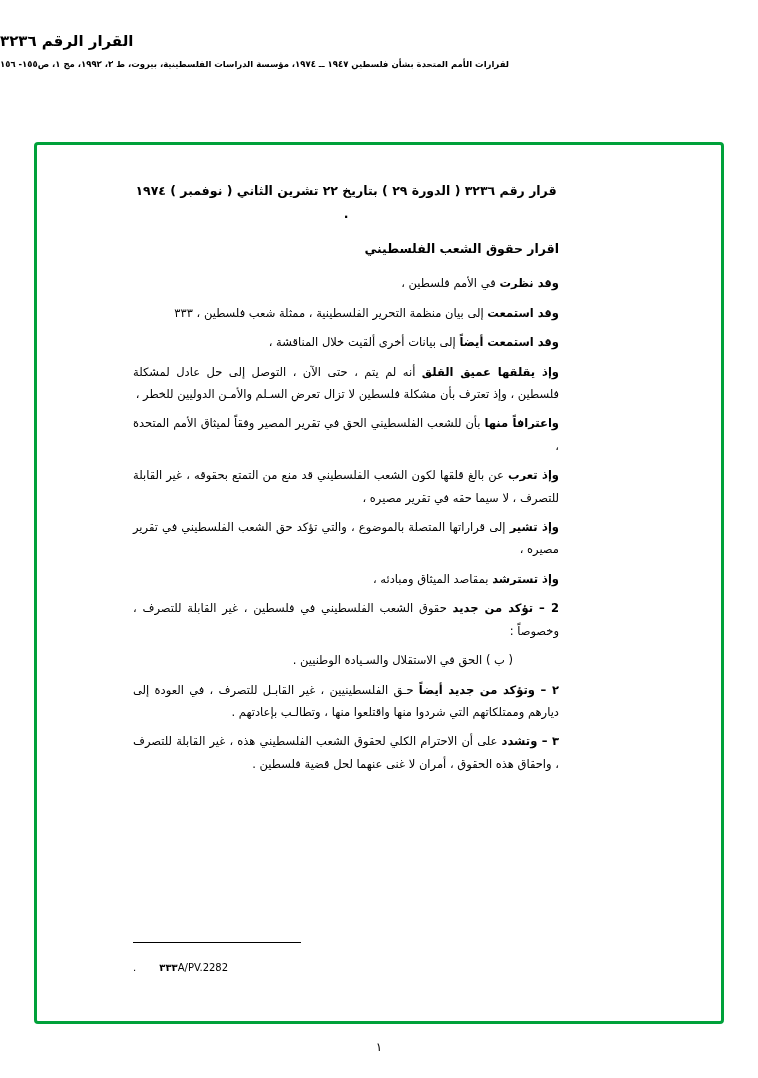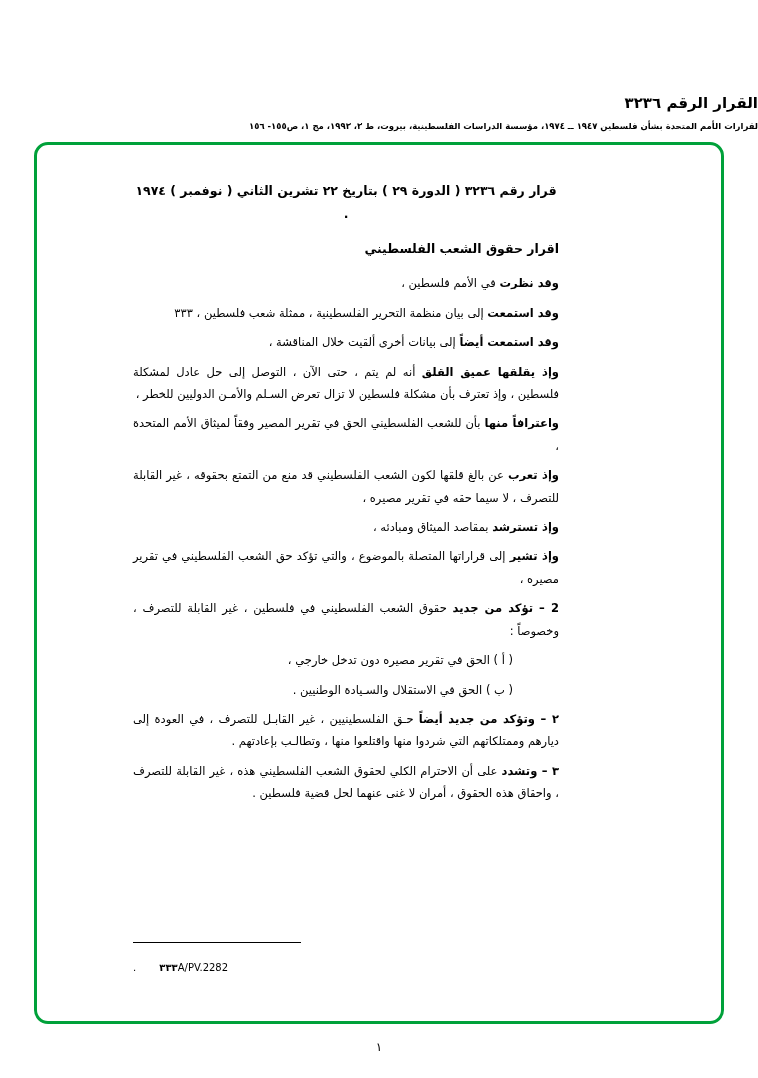--- a/index.html
+++ b/index.html
@@ -15,22 +15,22 @@
     position: relative;
     overflow: hidden;
   }
   .page {
     width: 758px;
     height: 1078px;
     position: relative;
     box-sizing: border-box;
   }
   .doc-header {
-    text-align: right;
-    padding-top: 94px;
+    text-align: left;
+    padding-top: 32px;
   }
   .doc-title {
     font-family: "DejaVu Sans", sans-serif;
     font-size: 15px;
     font-weight: bold;
     letter-spacing: 0.5px;
     margin: 0 0 9px 0;
     direction: rtl;
   }
   .doc-source {
@@ -40,21 +40,21 @@
     margin: 0;
     letter-spacing: 0.1px;
   }
   .frame {
     position: absolute;
     top: 142px;
     right: 34px;
     left: 34px;
     height: 882px;
     border: 3px solid #00a13a;
-    border-radius: 14px;
+    border-radius: 4px;
     box-sizing: border-box;
   }
   .content {
     position: absolute;
     top: 34px;
     right: 162px;
     left: 96px;
     direction: rtl;
     text-align: justify;
   }
@@ -148,34 +148,31 @@
 
       <p class="para">
         <span class="lead">واعترافاً منها</span><span> بأن للشعب الفلسطيني الحق في تقرير المصير وفقاً لميثاق الأمم المتحدة ،</span>
       </p>
 
       <p class="para">
         <span class="lead">وإذ تعرب</span><span> عن بالغ قلقها لكون الشعب الفلسطيني قد منع من التمتع بحقوقه ، غير القابلة للتصرف ، لا سيما حقه في تقرير مصيره ،</span>
       </p>
 
       <p class="para">
-        <span class="lead">وإذ تسترشد</span><span> بمقاصد الميثاق ومبادئه ،</span>
+        <span class="lead">وإذ تشير</span><span> إلى قراراتها المتصلة بالموضوع ، والتي تؤكد حق الشعب الفلسطيني في تقرير مصيره ،</span>
       </p>
 
       <p class="para">
-        <span class="lead">وإذ تشير</span><span> إلى قراراتها المتصلة بالموضوع ، والتي تؤكد حق الشعب الفلسطيني في تقرير مصيره ،</span>
+        <span class="lead">وإذ تسترشد</span><span> بمقاصد الميثاق ومبادئه ،</span>
       </p>
 
       <p class="para">
         <span class="lead">2 – تؤكد من جديد</span><span> حقوق الشعب الفلسطيني في فلسطين ، غير القابلة للتصرف ، وخصوصاً :</span>
       </p>
 
-      <p class="para indent2">
-        <span>( أ ) الحق في تقرير مصيره دون تدخل خارجي ،</span>
-      </p>
 
       <p class="para indent2">
         <span>( ب ) الحق في الاستقلال والسـيادة الوطنيين .</span>
       </p>
 
       <p class="para">
         <span class="lead">٢ – وتؤكد من جديد أيضاً</span><span> حـق الفلسطينيين ، غير القابـل للتصرف ، في العودة إلى ديارهم وممتلكاتهم التي شردوا منها واقتلعوا منها ، وتطالـب بإعادتهم .</span>
       </p>
 
       <p class="para">

